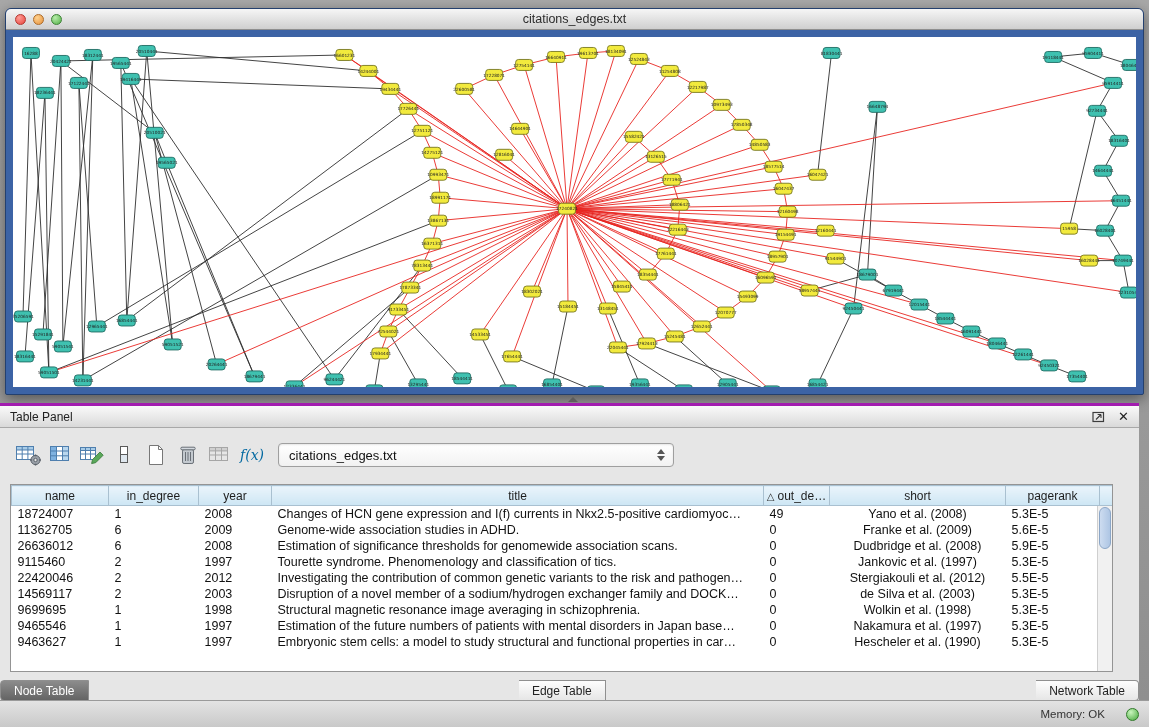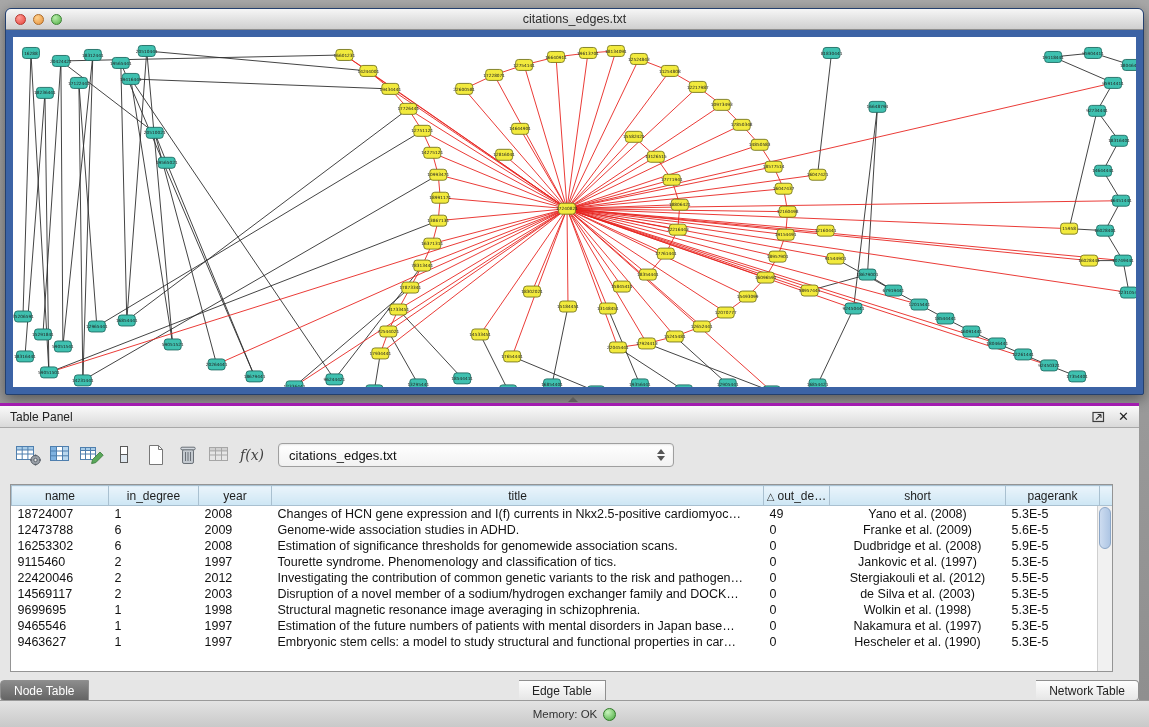--- a/index.html
+++ b/index.html
@@ -63,21 +63,21 @@
   .panel-title { font-size:12px; color:#222; }
   .panel-controls { margin-left:auto; display:flex; align-items:center; gap:13px; }
   .float-icon svg { display:block; }
   .close-glyph { font-size:13px; font-weight:bold; color:#222; font-family:"DejaVu Sans",sans-serif; cursor:default; }
 
   .toolbar { height:52px; display:flex; align-items:center; padding:2px 12px 0 12px; }
   .tool-btn {
     width:32px; height:30px; display:flex; align-items:center; justify-content:center;
     background:transparent; border:none;
   }
-  .fx-label { font-style:italic; font-family:"DejaVu Serif", serif; font-size:14px; color:#404040; }
+  .fx-label { font-style:italic; font-family:"DejaVu Serif", serif; font-size:14px; color:#0369a1; }
   .combo {
     width:396px; height:24px; margin-left:10px;
     background:linear-gradient(#ffffff,#f2f2f2); border:1px solid #9f9f9f; border-radius:4px;
     display:flex; align-items:center; padding:0 5px 0 10px;
     font-size:13px; color:#111;
     box-shadow:inset 0 1px 2px rgba(0,0,0,.10);
   }
   .combo-arrows { margin-left:auto; display:flex; flex-direction:column; gap:2px; padding-right:3px; }
   .combo-arrows .up { width:0; height:0; border-left:4px solid transparent; border-right:4px solid transparent; border-bottom:5px solid #555; }
   .combo-arrows .dn { width:0; height:0; border-left:4px solid transparent; border-right:4px solid transparent; border-top:5px solid #555; }
@@ -116,21 +116,21 @@
     border:1px solid #8f8f8f; border-left-width:0;
   }
   .tab:first-child { border-left-width:1px; border-radius:4px 0 0 4px; }
   .tab:last-child { border-radius:0 4px 4px 0; }
   .tab.active { background:linear-gradient(#8c8c8c,#646464); color:#fff; }
 
   
   .statusbar {
     position:absolute; left:0; bottom:0; width:1149px; height:27px;
     background:linear-gradient(#e3e3e3,#c9c9c9); border-top:1px solid #9a9a9a;
-    display:flex; align-items:center; justify-content:center; padding:0 10px; gap:6px;
+    display:flex; align-items:center; justify-content:flex-end; padding:0 10px; gap:21px;
   }
   .memory-label { font-size:11.5px; color:#333; }
   .memory-dot {
     width:13px; height:13px; border-radius:50%;
     background:radial-gradient(circle at 35% 30%, #c9f5bd, #46a83c);
     border:1px solid #2f7a28;
   }
 </style>
 </head>
 <body>
@@ -932,31 +932,31 @@
             <td>18724007</td>
             <td>1</td>
             <td>2008</td>
             <td>Changes of HCN gene expression and I(f) currents in Nkx2.5-positive cardiomyoc…</td>
             <td>49</td>
             <td class="center">Yano et al. (2008)</td>
             <td>5.3E-5</td>
             <td></td>
           </tr>
           <tr>
-            <td>12473788</td>
+            <td>11362705</td>
             <td>6</td>
             <td>2009</td>
             <td>Genome-wide association studies in ADHD.</td>
             <td>0</td>
             <td class="center">Franke et al. (2009)</td>
             <td>5.6E-5</td>
             <td></td>
           </tr>
           <tr>
-            <td>16253302</td>
+            <td>26636012</td>
             <td>6</td>
             <td>2008</td>
             <td>Estimation of significance thresholds for genomewide association scans.</td>
             <td>0</td>
             <td class="center">Dudbridge et al. (2008)</td>
             <td>5.9E-5</td>
             <td></td>
           </tr>
           <tr>
             <td>9115460</td>

